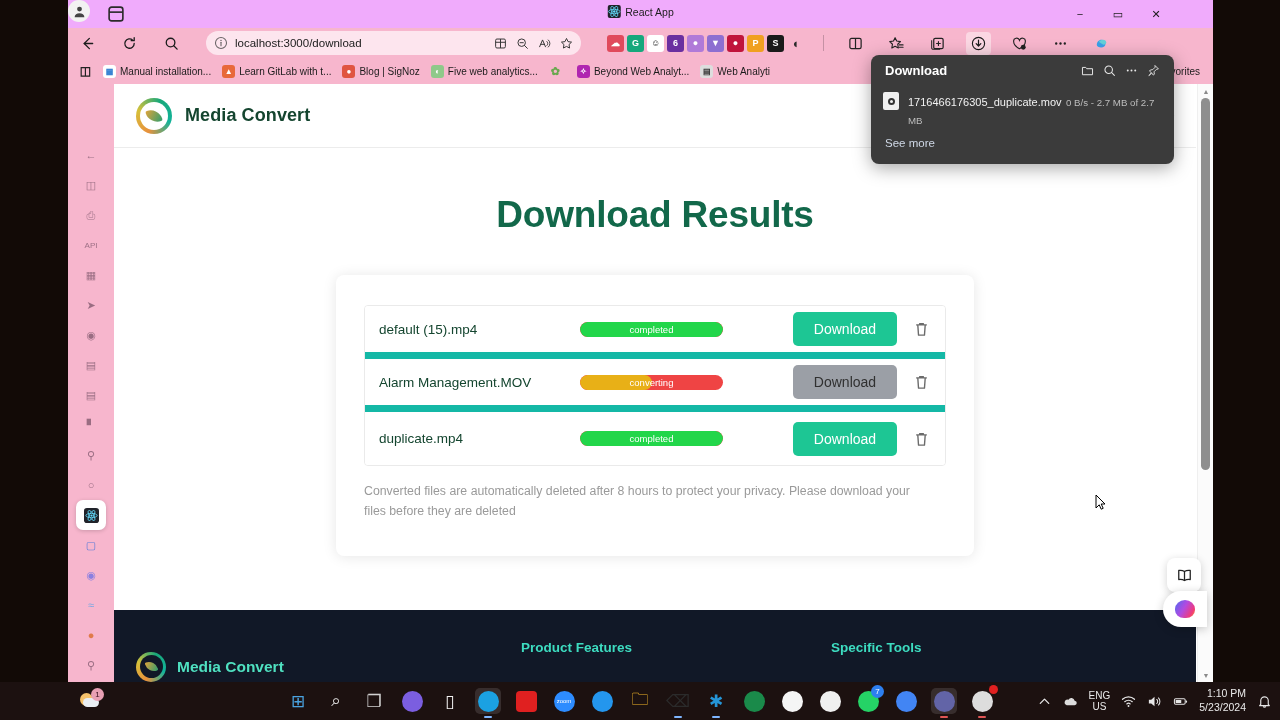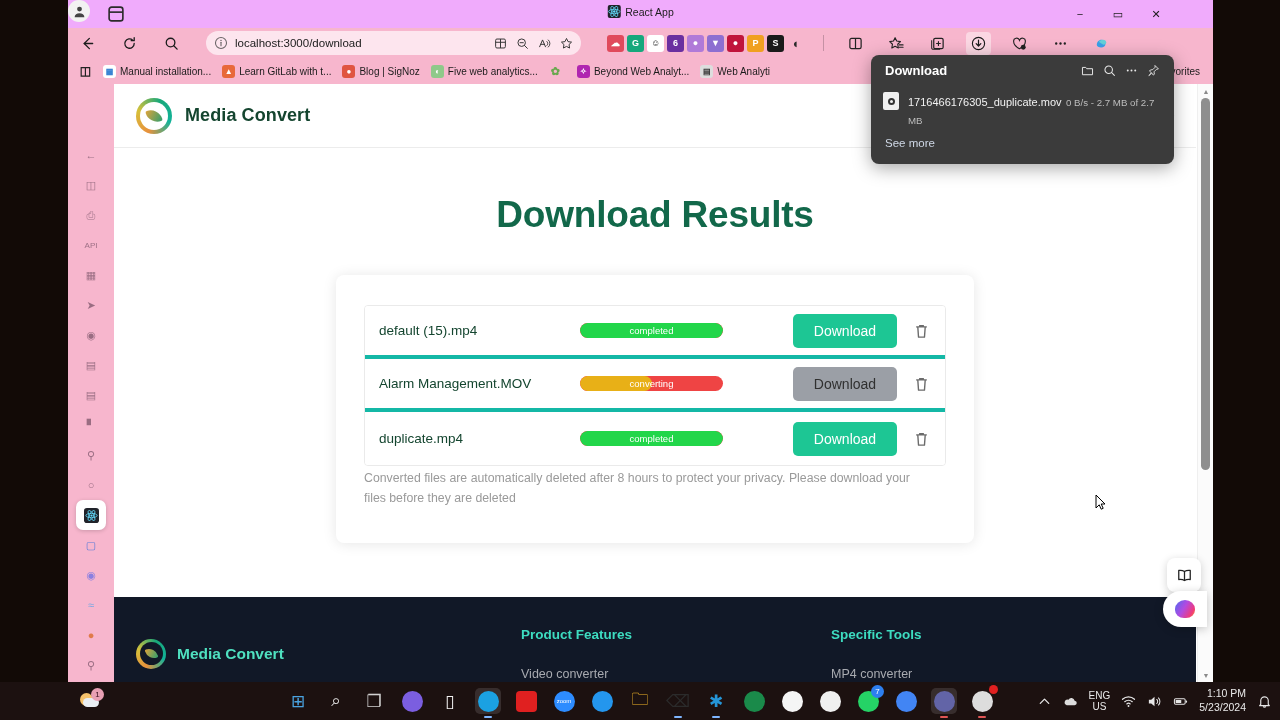--- a/index.html
+++ b/index.html
@@ -99,36 +99,36 @@
 
   
   #main { padding-top: 46px; }
   #page-title { text-align: center; font-size: 37px; font-weight: bold; color: #12684a;
                 letter-spacing: -.2px; }
   #results-card { width: 638px; margin: 39px auto 0; background: #fff;
                   border-radius: 8px; box-shadow: 0 1px 14px rgba(0,0,0,.10);
                   padding: 30px 28px 34px; }
   #rows { border: 1px solid #eaeaea; border-radius: 4px; overflow: hidden; }
   .row { display: flex; align-items: center; height: 53px; padding: 0 14px;
-         border-bottom: 4px solid #14b8a6; background: #fff; }
+         border-bottom: 7px solid #14b8a6; background: #fff; }
   .row:last-child { border-bottom: none; }
   .fname { flex: none; width: 190px; font-size: 13.5px; color: #14452f; }
   .status-wrap { flex: none; width: 165px; display: flex; justify-content: center; }
   .bar { position: relative; width: 143px; height: 15px; border-radius: 8px;
          background: #ef4444; overflow: hidden; }
   .bar-fill { position: absolute; left: 0; top: 0; height: 100%; border-radius: 8px; }
   .bar-label { position: absolute; inset: 0; display: flex; align-items: center;
                justify-content: center; font-size: 9.5px; color: #fff; }
   .dl-wrap { flex: 1; display: flex; justify-content: flex-end; align-items: center; gap: 14px; }
   .dl-btn { width: 104px; height: 34px; border-radius: 5px; border: none;
             font-size: 14px; color: #fff; background: #1dc694; }
   .dl-btn.disabled { background: #9b9fa6; color: #303030; }
   .trash { width: 20px; height: 22px; display: flex; align-items: center; justify-content: center; }
   .trash svg { width: 13px; height: 16px; }
-  #privacy-note { margin-top: 2px; font-size: 12.3px; color: #9a9a9a; line-height: 1.65;
+  #privacy-note { margin-top: 15px; font-size: 12.3px; color: #9a9a9a; line-height: 1.65;
                   max-width: 570px; }
 
   
   #footer { margin-top: 54px; background: #111827; padding: 30px 0 0 0; height: 130px; }
   #footer-inner { display: flex; padding: 0 22px; gap: 0; }
   #f-brand { width: 385px; display: flex; align-items: center; gap: 11px; }
   #f-brand-name { font-size: 15.5px; font-weight: bold; color: #4fe0c0; }
   .f-col { width: 310px; }
   .f-head { font-size: 13.5px; font-weight: bold; color: #3ddcc0; margin-bottom: 25px; }
   .f-link { font-size: 12.5px; color: #a8aab0; }

